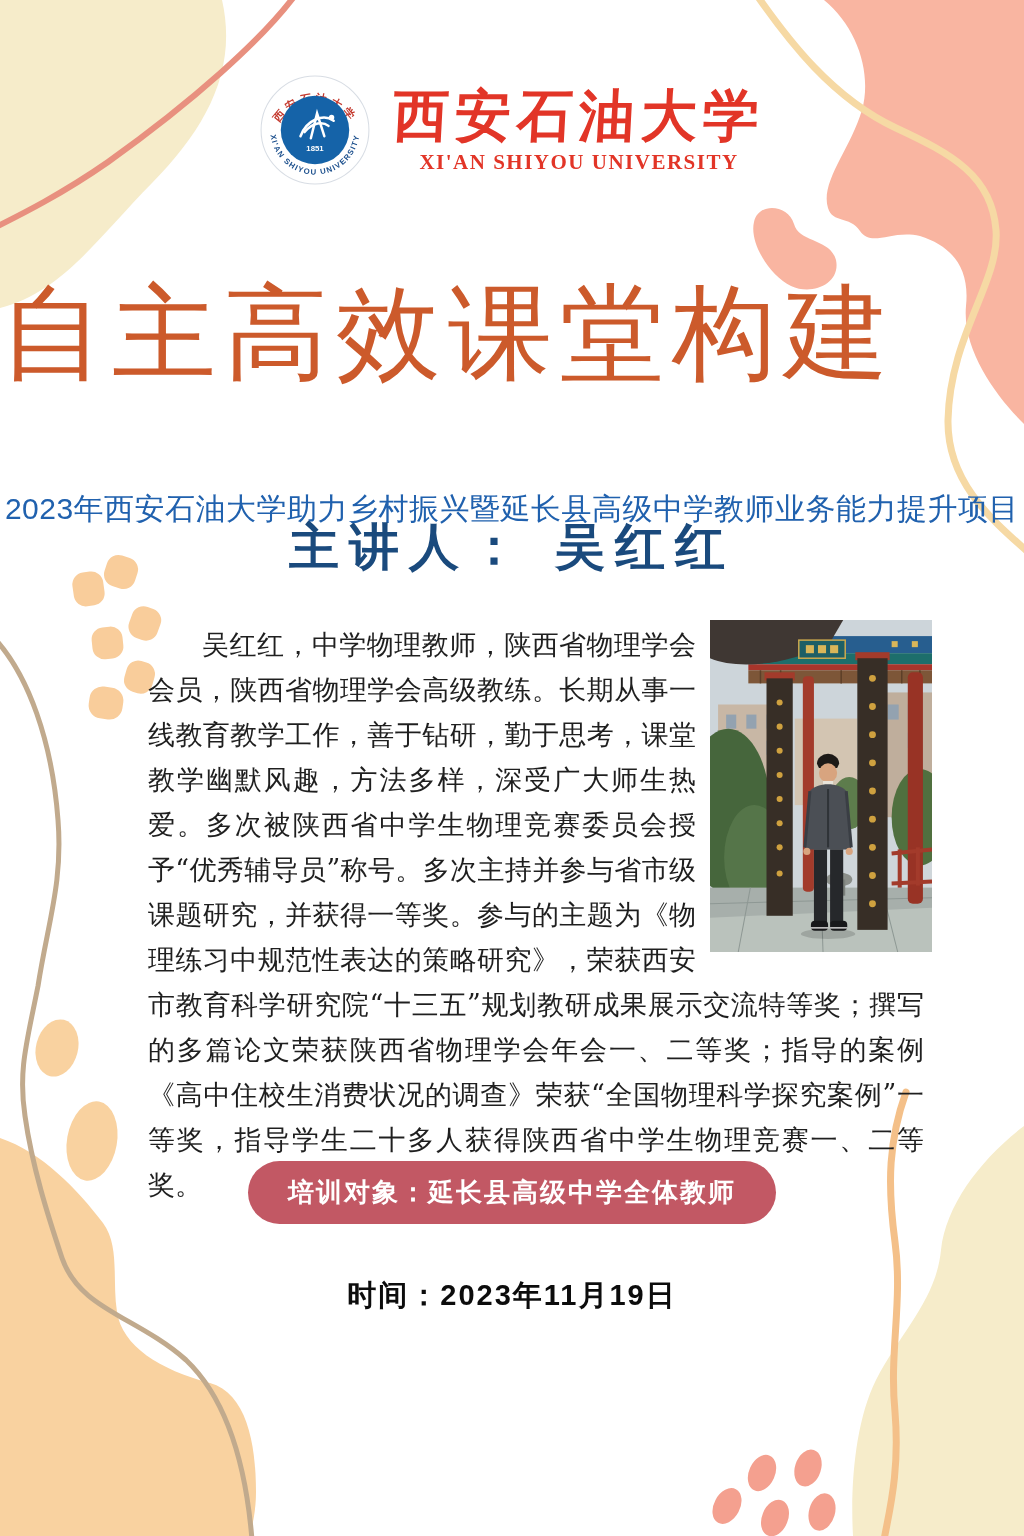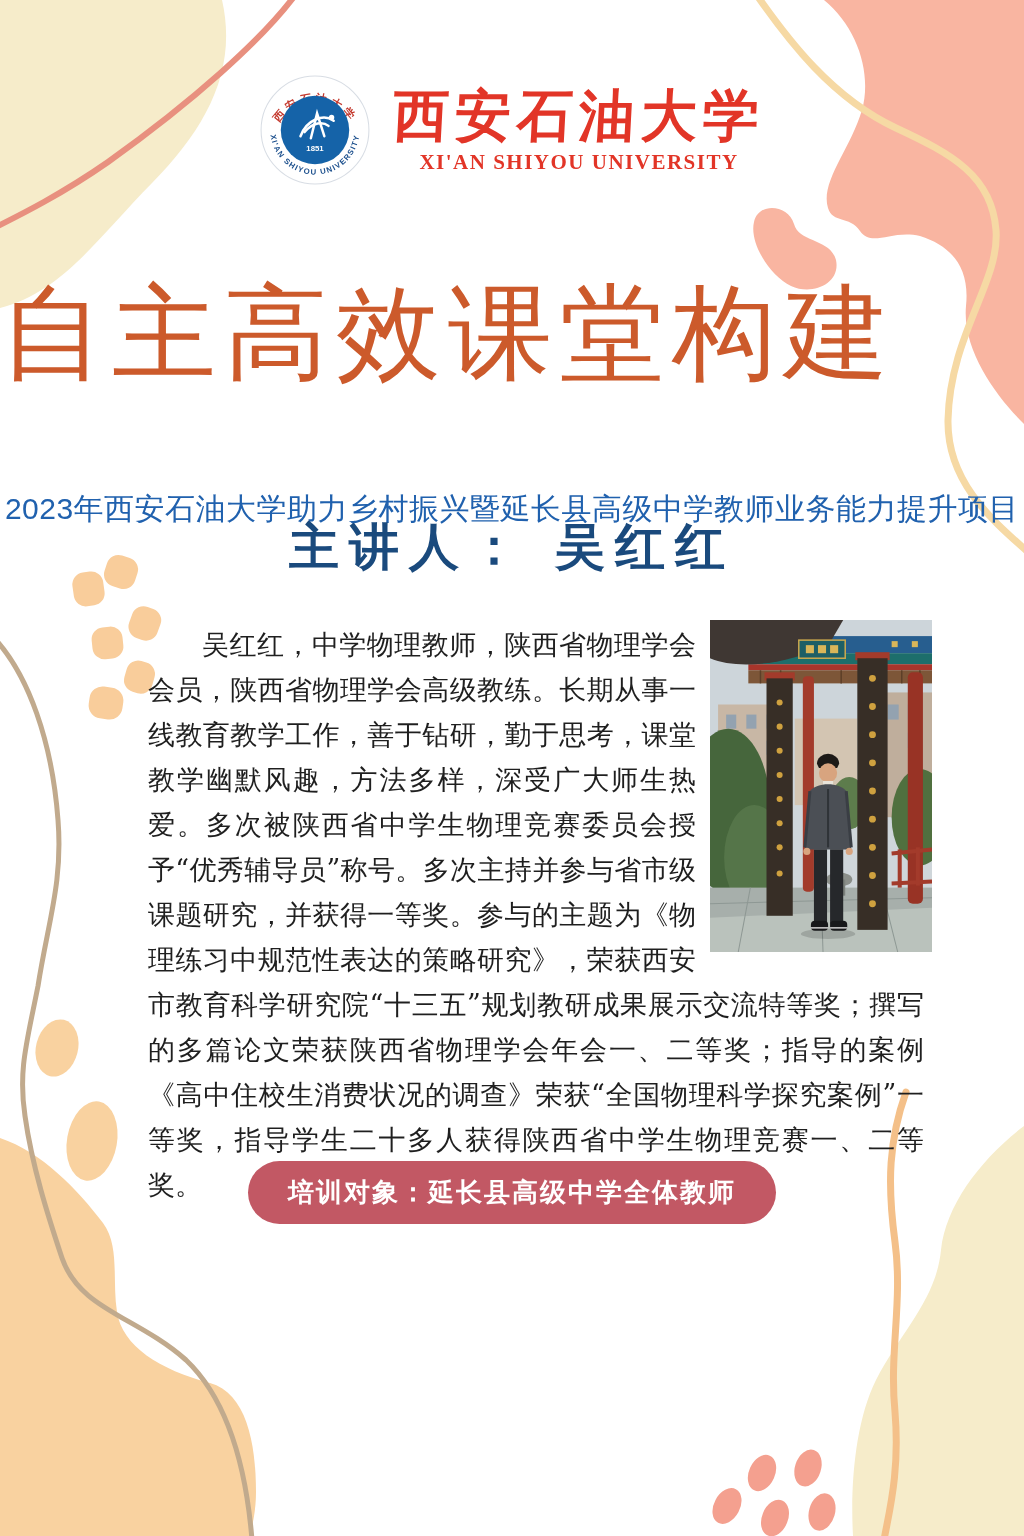--- a/index.html
+++ b/index.html
@@ -251,17 +251,20 @@
           <line x1="119" y1="306" x2="136" y2="306" stroke="#cfcfcf" stroke-width="1.5"></line>
         </svg>
       </div>
       <p>吴红红，中学物理教师，陕西省物理学会会员，陕西省物理学会高级教练。长期从事一线教育教学工作，善于钻研，勤于思考，课堂教学幽默风趣，方法多样，深受广大师生热爱。多次被陕西省中学生物理竞赛委员会授予“优秀辅导员”称号。多次主持并参与省市级课题研究，并获得一等奖。参与的主题为《物理练习中规范性表达的策略研究》，荣获西安市教育科学研究院“十三五”规划教研成果展示交流特等奖；撰写的多篇论文荣获陕西省物理学会年会一、二等奖；指导的案例《高中住校生消费状况的调查》荣获“全国物理科学探究案例”一等奖，指导学生二十多人获得陕西省中学生物理竞赛一、二等奖。</p>
     </div>
 
     <div class="banner">培训对象：延长县高级中学全体教师</div>
 
     <div class="details">
       <div class="details-inner">
+        <div class="detail-line">
+          <span>时间：</span><span>2023年11月19日</span>
+        </div>
       </div>
     </div>
 
   </div>
 </div>
 
 </body></html>

